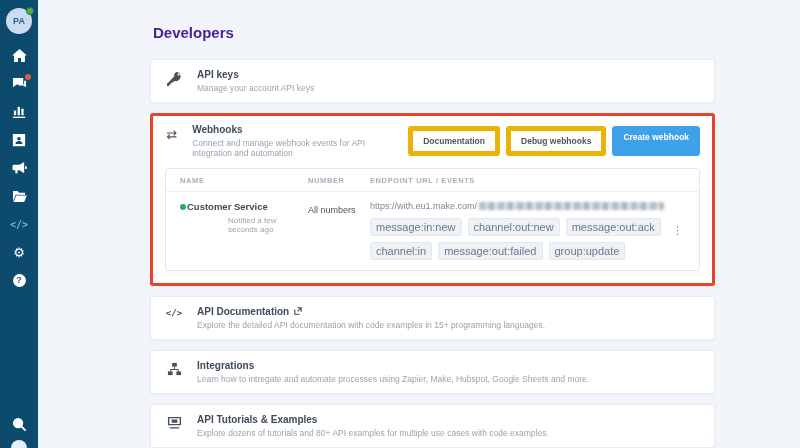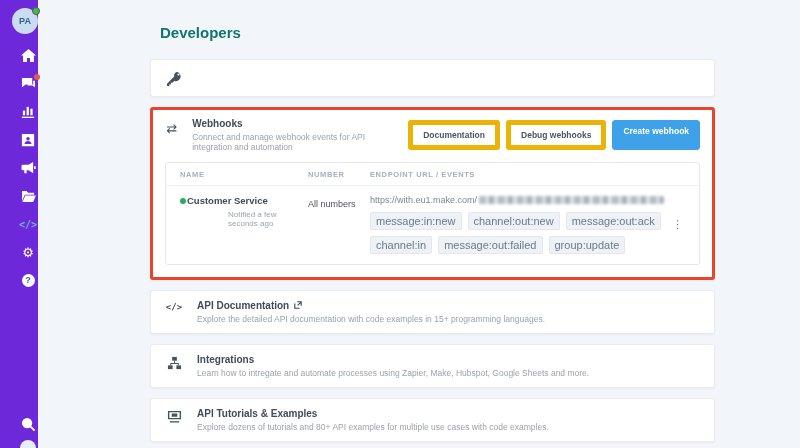--- a/index.html
+++ b/index.html
@@ -1,36 +1,36 @@
 <!DOCTYPE html>
 <html><head>
 <meta charset="utf-8">
 <style>
   * { margin:0; padding:0; box-sizing:border-box; }
   html,body { width:800px; height:448px; overflow:hidden; font-family:"Liberation Sans", sans-serif; }
   body { display:flex; background:#f2f5f9; }
 
   
-  .sidebar { width:38px; min-width:38px; height:448px; background:#6d28d9; display:flex; flex-direction:column; align-items:flex-end; position:relative; }
+  .sidebar { width:38px; min-width:38px; height:448px; background:#0c4a6e; display:flex; flex-direction:column; align-items:center; position:relative; }
   .avatar-wrap { position:relative; margin-top:8px; }
   .avatar { width:26px; height:26px; border-radius:50%; background:#ccdcf0; color:#2e6191; font-size:9px; font-weight:bold; display:flex; align-items:center; justify-content:center; }
   .status-dot { position:absolute; top:-1px; right:-2px; width:8px; height:8px; border-radius:50%; background:#55b72e; border:1px solid #2e6191; }
   .nav { display:flex; flex-direction:column; align-items:center; margin-top:14px; gap:12px; }
   .nav-item { width:20px; height:16px; display:flex; align-items:center; justify-content:center; position:relative; cursor:pointer; }
   .nav-item svg { fill:#ffffff; }
   .nav-item.active { color:#74b2e6; font-size:10px; font-weight:bold; font-family:"DejaVu Sans Mono", monospace; }
   .badge-dot { position:absolute; top:-2px; right:-2px; width:6px; height:6px; border-radius:50%; background:#e05a4e; }
   .glyph { color:#fff; font-size:13px; line-height:1; }
   .help-circle { width:13px; height:13px; border-radius:50%; background:#fff; color:#2e6191; font-size:9px; font-weight:bold; display:flex; align-items:center; justify-content:center; }
   .sidebar-bottom { position:absolute; bottom:-8px; display:flex; flex-direction:column; align-items:center; gap:8px; }
   .partial-circle { width:16px; height:16px; border-radius:50%; background:#e8eef5; }
 
   
   .main { flex:1; padding:20px 85px 0 112px; }
-  .page-title { font-size:15px; font-weight:bold; color:#0f766e; margin:4px 0 18px 10px; }
+  .page-title { font-size:15px; font-weight:bold; color:#4c1d95; margin:4px 0 18px 3px; }
   .stack { display:flex; flex-direction:column; gap:10px; }
   .card { background:#fff; border:1px solid #e9ecf1; border-radius:3px; box-shadow:0 1px 2px rgba(40,60,90,0.05); padding:9px 14px; }
   .card-row { display:flex; align-items:flex-start; gap:14px; }
   .card-icon { width:18px; min-width:18px; display:flex; justify-content:center; margin-top:2px; }
   .card-icon svg { fill:#46535f; }
   .c-title { font-size:10px; font-weight:bold; color:#3f4b58; display:flex; align-items:center; gap:5px; }
   .c-sub { font-size:8.5px; color:#99a3ae; margin-top:3px; }
 
   
   .card.webhooks { border:3px solid #e8432b; padding:8px 12px 12px 12px; }
@@ -130,20 +130,24 @@
 <div class="main">
   <div class="page-title">Developers</div>
 
   <div class="stack">
 
     <div class="card card-row">
       <div class="card-icon">
         <svg width="16" height="16" viewBox="0 0 16 16">
             <path d="M11.5 1a3.5 3.5 0 00-3.3 4.6L1 12.8V15h2.2v-1.6h1.6v-1.6h1.6l1.9-1.9A3.5 3.5 0 1011.5 1zm1 3.6a1.1 1.1 0 110-2.2 1.1 1.1 0 010 2.2z"></path>
           </svg>
+      </div>
+      <div>
+        <div class="c-title">API keys</div>
+        <div class="c-sub">Manage your account API keys</div>
       </div>
     </div>
 
     <div class="card webhooks">
       <div class="wh-header">
         <div class="wh-icon">⇄</div>
         <div>
           <div class="c-title">Webhooks</div>
           <div class="c-sub">Connect and manage webhook events for API integration and automation</div>
         </div>

